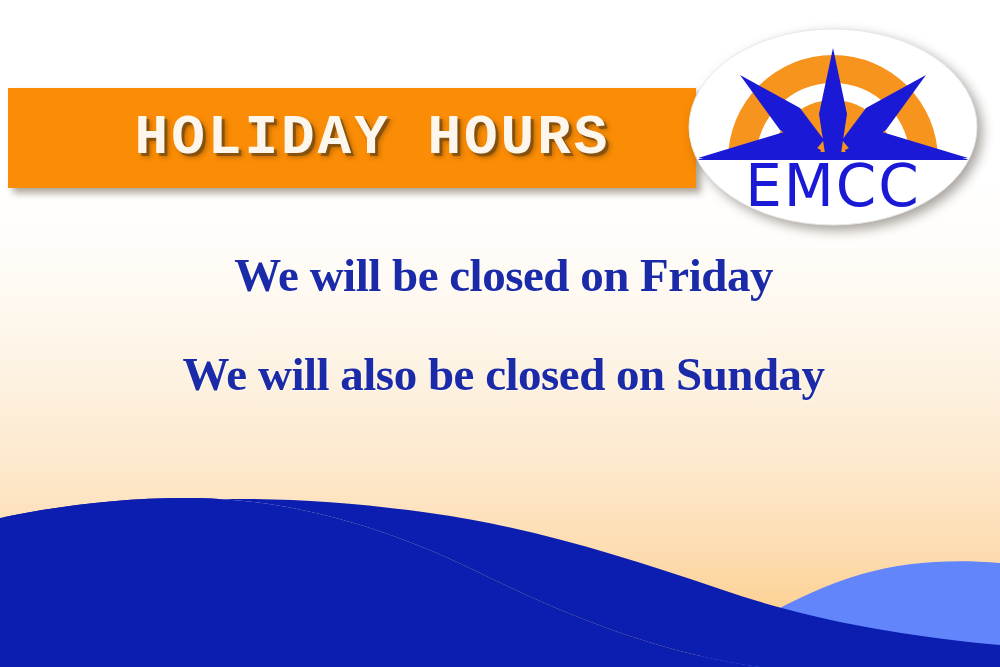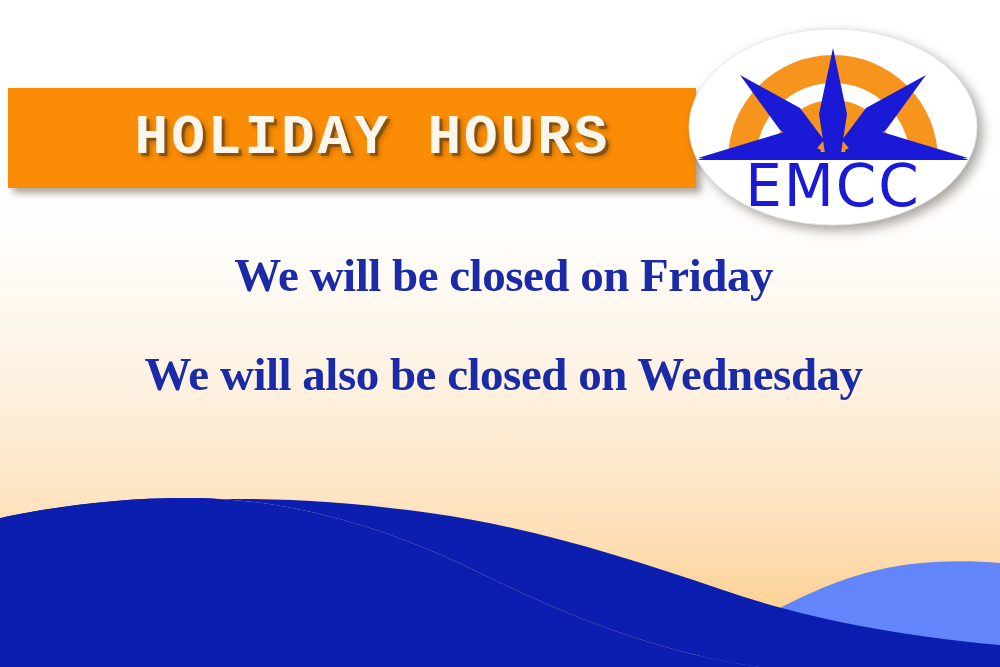--- a/index.html
+++ b/index.html
@@ -153,17 +153,17 @@
         <text x="145" y="178" text-anchor="middle" font-family="'DejaVu Sans', sans-serif" font-size="58" letter-spacing="2" fill="#1a1ad6">EMCC</text>
       </g>
     </svg>
   </div>
 
   <div class="message">
     <p class="para">
       <span class="line">We will be closed on Friday</span>
     </p>
     <p class="para">
-      <span class="line">We will also be closed on Wednesday</span>
+      <span class="line">We will also be closed on Sunday</span>
     </p>
   </div>
 
 </div>
 
 </body></html>

